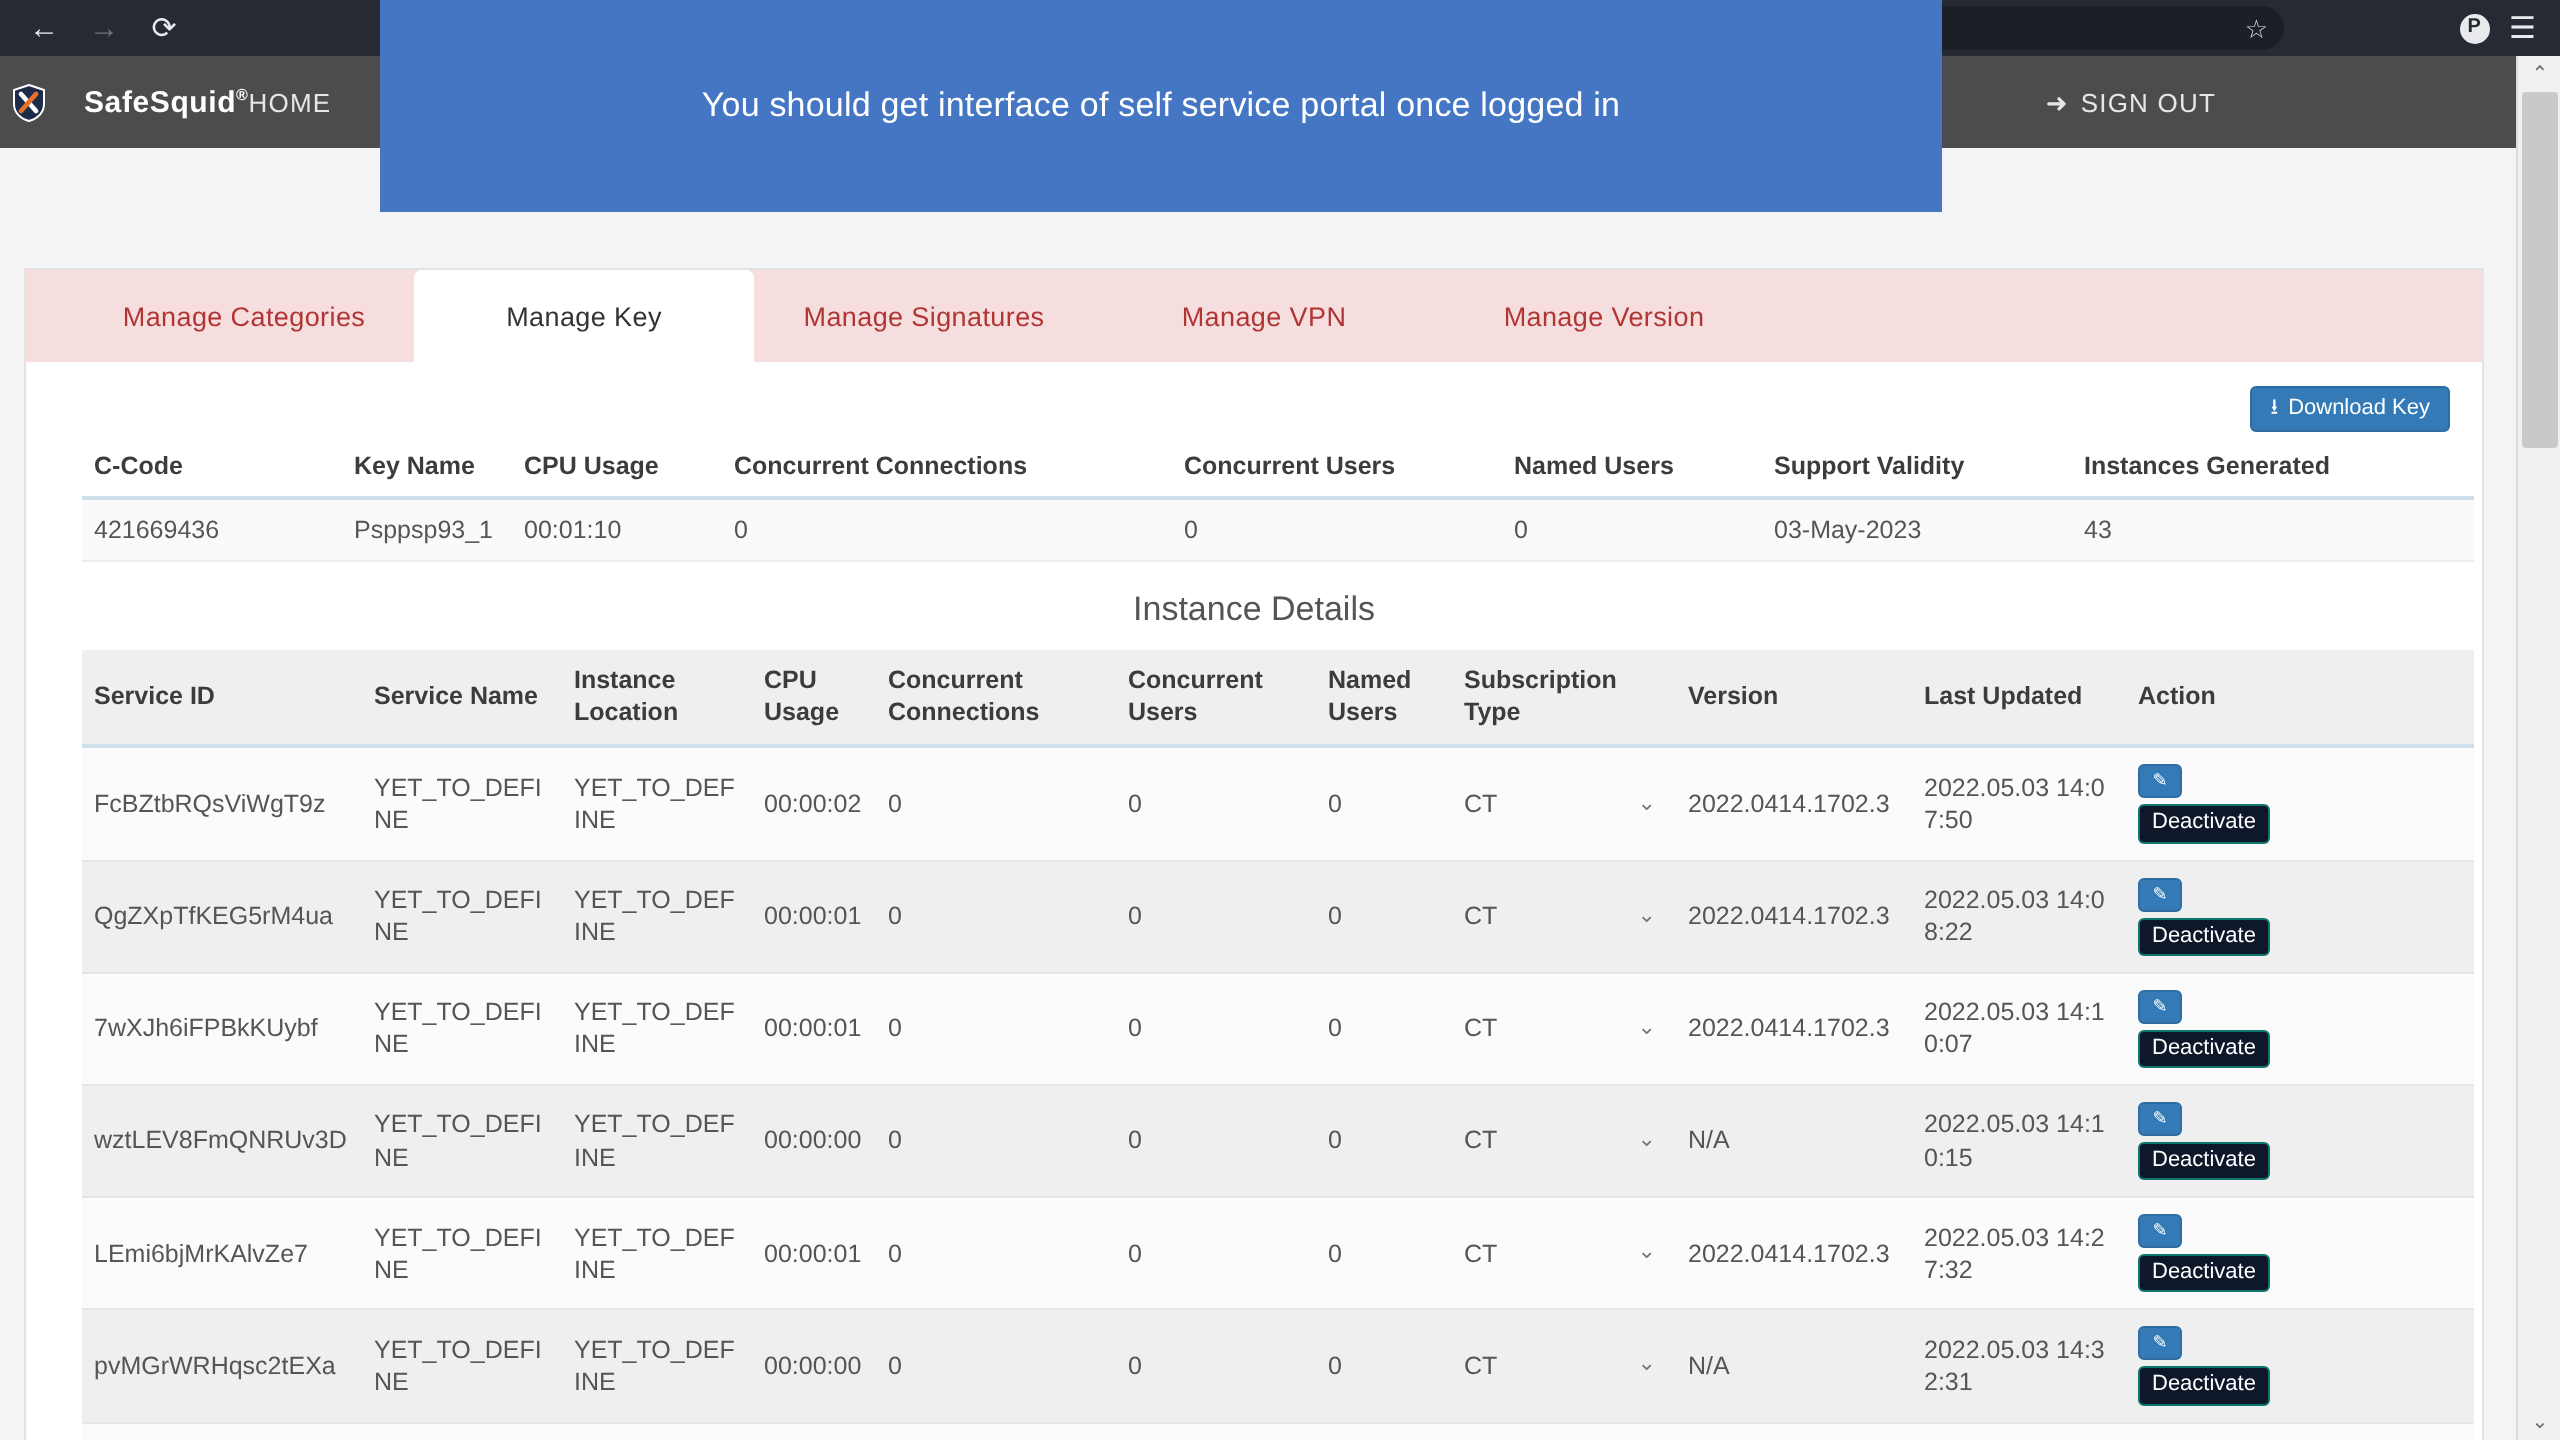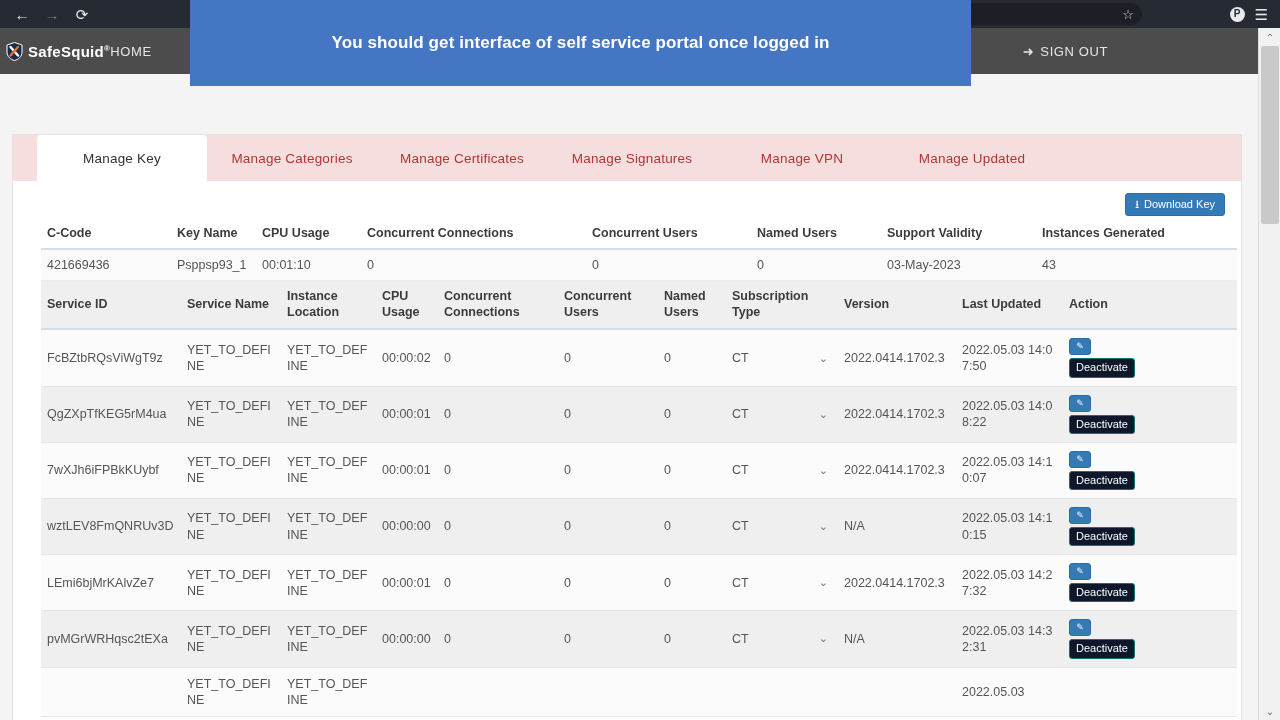--- a/index.html
+++ b/index.html
@@ -37,21 +37,21 @@
     font-size:10px; font-weight:bold; display:flex; align-items:center;
     justify-content:center; line-height:1;
   }
   .menu-icon { color:#e8eaed; font-size:15px; line-height:1; }
 
   
   .app-navbar {
     position:absolute; left:0; top:28px; width:1258px; height:46px;
     background:#4c4c4c; display:flex; align-items:center;
   }
-  .brand { display:flex; align-items:center; gap:5px; padding-left:6px; }
+  .brand { display:flex; align-items:center; gap:19px; padding-left:6px; }
   .brand-shield { width:17px; height:19px; position:relative; flex:none; }
   .brand-name {
     color:#ffffff; font-size:15px; font-weight:bold; letter-spacing:.3px;
   }
   .brand-name sup { font-size:8px; vertical-align:super; }
   .nav-home {
     color:#e6e6e6; font-size:13px; letter-spacing:.6px; 
   }
   .nav-signout {
     position:absolute; right:150px; top:0; height:46px; display:flex;
@@ -150,25 +150,24 @@
   }
   .sb-arrow.up { top:0; }
   .sb-arrow.down { bottom:0; }
   .sb-thumb {
     position:absolute; left:2px; top:18px; width:18px; height:178px;
     background:#c9c9c9; border-radius:2px;
   }
 
   
   .overlay-banner {
-    position:absolute; left:190px; top:0; width:781px; height:86px;
+    position:absolute; left:190px; top:0; width:781px; height:106px;
     background:#4576c4; color:#ffffff; display:flex; align-items:center;
     justify-content:center; font-size:17px; letter-spacing:.1px;
     z-index:50;
-    font-weight:bold;
   }
 </style>
 </head>
 <body>
 
 <div id="root">
 
   <div class="browser-toolbar">
     <div class="nav-btns">
       <div class="nav-btn">←</div>
@@ -199,26 +198,25 @@
     <div class="nav-signout">
       <span class="signout-icon">➜</span>
       <span>SIGN OUT</span>
     </div>
   </div>
 
   <div class="page-body">
     <div class="card">
 
       <div class="tabs">
+        <div class="tab">Manage Categories</div>
         <div class="tab active">Manage Key</div>
-        <div class="tab">Manage Categories</div>
-        <div class="tab">Manage Certificates</div>
         <div class="tab">Manage Signatures</div>
         <div class="tab">Manage VPN</div>
-        <div class="tab">Manage Updated</div>
+        <div class="tab">Manage Version</div>
       </div>
 
       <div class="card-inner">
 
         <div class="toolbar-row">
           <div class="btn-download">
             <span class="dl-icon">⭳</span>
             <span>Download Key</span>
           </div>
         </div>
@@ -243,20 +241,21 @@
               <td>00:01:10</td>
               <td>0</td>
               <td>0</td>
               <td>0</td>
               <td>03-May-2023</td>
               <td>43</td>
             </tr>
           </tbody>
         </table>
 
+        <div class="section-title">Instance Details</div>
 
         <table class="inst-table">
           <thead>
             <tr>
               <th style="width:140px">Service ID</th>
               <th style="width:100px">Service Name</th>
               <th style="width:95px">Instance Location</th>
               <th style="width:62px">CPU Usage</th>
               <th style="width:120px">Concurrent Connections</th>
               <th style="width:100px">Concurrent Users</th>

